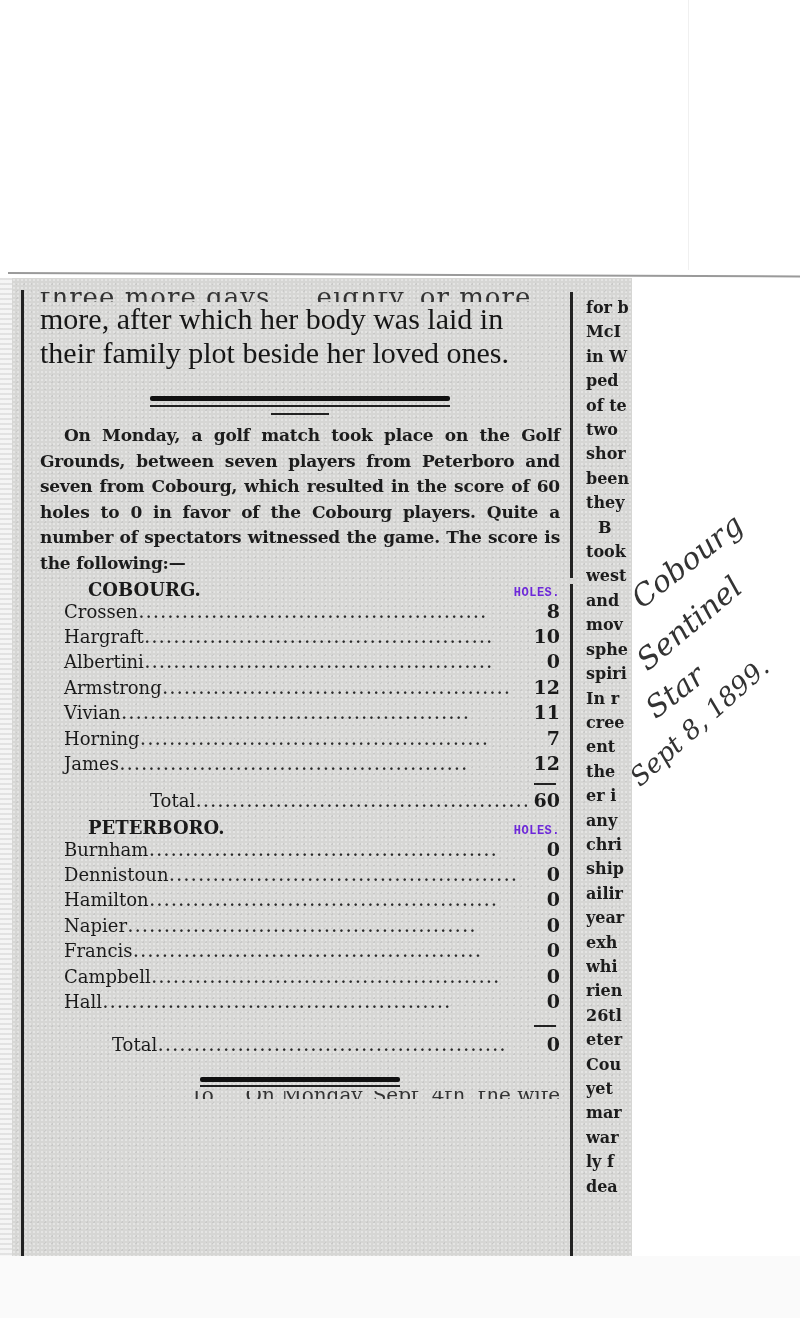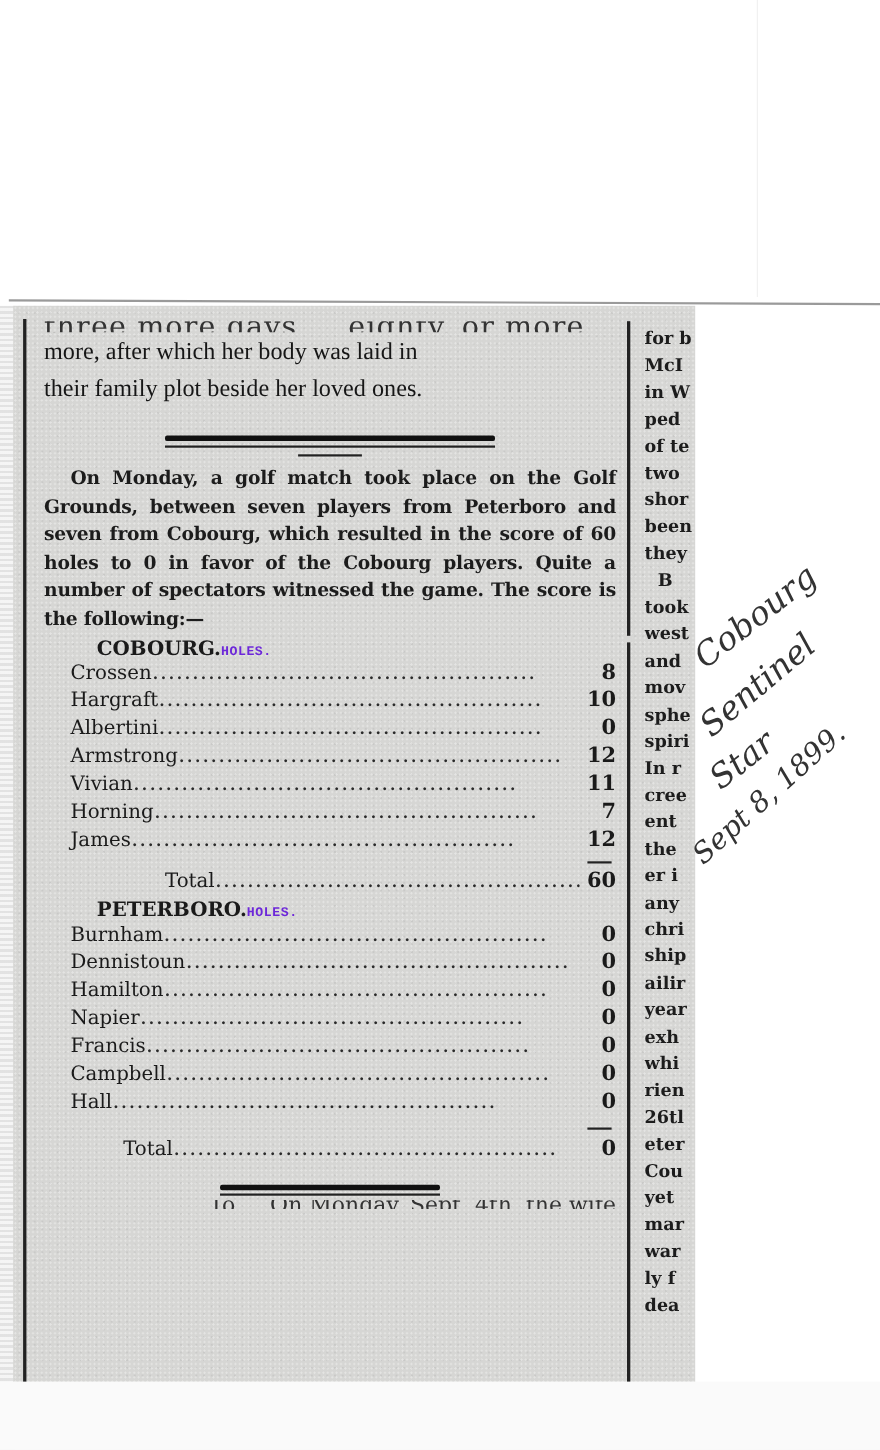--- a/index.html
+++ b/index.html
@@ -21,36 +21,36 @@
   .leftrule { position: absolute; left: 21px; top: 290px; width: 3px; height: 970px; background: #222; }
   .midrule { position: absolute; left: 570px; top: 292px; width: 3px; height: 968px; background: #222; }
   .midgap { position: absolute; left: 568px; top: 578px; width: 7px; height: 6px; background: #d6d6d4; }
   .bottomwhite { position: absolute; left: 0; top: 1256px; width: 800px; height: 62px; background: #fafafa; }
   .lefttorn { position: absolute; left: 0; top: 278px; width: 14px; height: 1040px;
     background: repeating-linear-gradient(180deg, #cfcfcf 0 2px, #eeeeee 2px 5px); opacity: 0.6; }
 
   .col { position: absolute; left: 40px; top: 292px; width: 520px; }
   .cut-line { height: 10px; overflow: hidden; font-size: 26px; line-height: 10px; color: #333; letter-spacing: 1px; }
   .lead {
-    font-family: "Liberation Serif", serif; font-size: 22px; line-height: 34px; color: #161616;
+    font-family: "Liberation Serif", serif; font-size: 30px; line-height: 34px; color: #161616;
     text-align: justify; margin: 0;
   }
   .dbl-rule { margin: 0 auto; width: 300px; }
   .dbl-rule .thick { height: 5px; background: #111; border-radius: 2px; }
   .dbl-rule .thin { height: 2px; background: #222; margin-top: 4px; }
   .headline {
     text-align: center; font-family: "DejaVu Serif", serif; font-weight: bold; font-size: 21px;
     letter-spacing: 1px; margin: 14px 0 0 0; color: #1b1b1b;
   }
   .shortrule { width: 58px; height: 2px; background: #222; margin: 6px auto 0; }
   .body {
     font-family: "DejaVu Serif", serif; font-weight: bold; font-size: 17px; line-height: 25.6px;
     text-align: justify; margin: 8px 0 0 0; color: #1c1c1c; text-indent: 24px; letter-spacing: -0.2px;
   }
-  .team-head { display: flex; justify-content: flex-start; align-items: baseline; margin-top: 2px; }
+  .team-head { display: flex; justify-content: space-between; align-items: baseline; margin-top: 2px; }
   .team-name { font-family: "DejaVu Serif", serif; font-weight: bold; font-size: 18px; padding-left: 48px; color: #1a1a1a; }
   .holes { font-family: Liberation Mono, monospace; font-weight: bold; font-size: 12px; letter-spacing: 0.5px; color: #6d28d9; }
   .row { display: flex; align-items: baseline; height: 25.4px; padding-left: 24px; }
   .row .name { font-family: "DejaVu Serif", serif; font-weight: normal; font-size: 18px; color: #1a1a1a; white-space: nowrap; }
   .row .dots { flex: 1; overflow: hidden; white-space: nowrap; font-weight: bold; font-size: 14px; color: #2a2a2a; letter-spacing: 2.4px; margin: 0 1px; }
   .row .val { width: 32px; text-align: right; font-family: "DejaVu Serif", serif; font-weight: bold; font-size: 19px; color: #1a1a1a; }
   .sumdash { display: flex; justify-content: flex-end; height: 12px; }
   .sumdash span { width: 22px; height: 2px; background: #222; margin-top: 6px; margin-right: 4px; }
   .total-row { padding-left: 110px; }
   .total-row.p { padding-left: 72px; }

